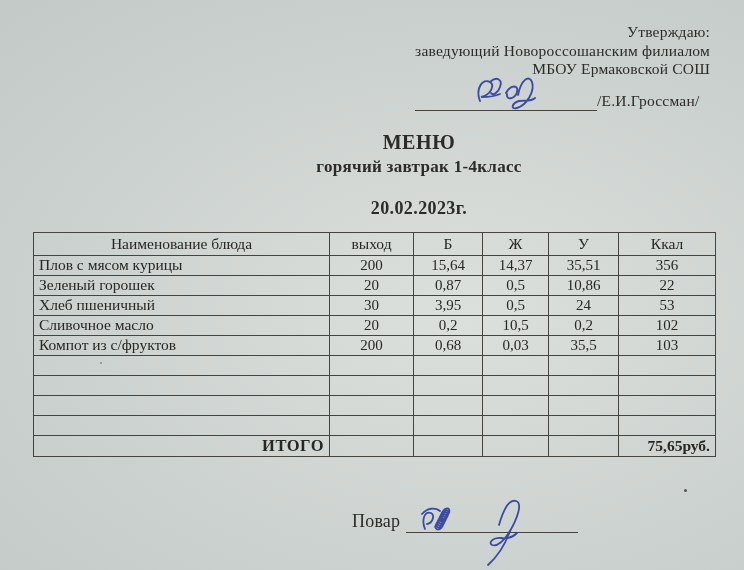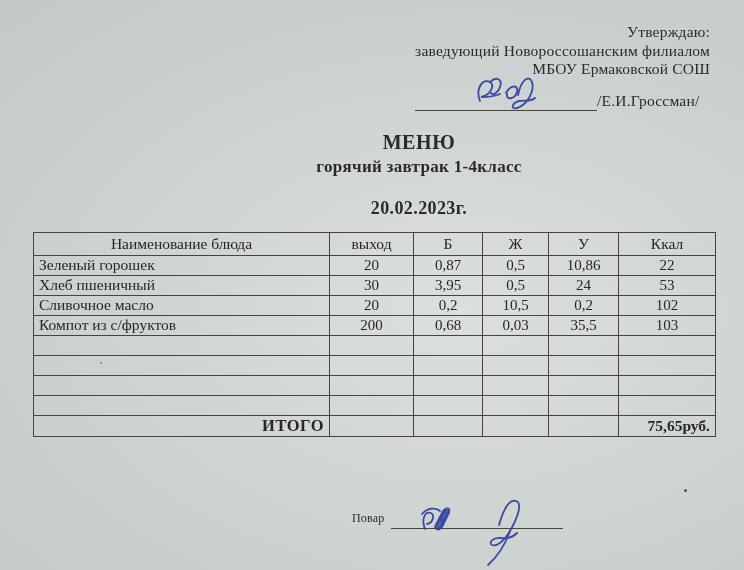--- a/index.html
+++ b/index.html
@@ -42,22 +42,22 @@
     height:19px;white-space:nowrap;overflow:hidden;color:#272723;
   }
   .menu-table th{height:22px;font-weight:normal;text-align:center;font-size:15.5px;margin-top:32px;}
   .menu-table td.name-cell{text-align:left;font-size:15.5px;}
   .menu-table td.num-cell{text-align:center;}
   .menu-table .total-row td{height:20px;}
   .menu-table .total-label{text-align:right;font-weight:bold;font-size:16.5px;letter-spacing:.5px;}
   .menu-table .total-value{text-align:right;font-weight:bold;font-size:15.5px;}
   
   .cook-row{
-    position:absolute;left:352px;top:511px;display:flex;
-    font-size:12px;letter-spacing:.2px;
+    position:absolute;left:352px;top:511px;display:flex;align-items:flex-end;
+    font-size:18px;letter-spacing:.2px;
   }
   .cook-row .role{padding-bottom:1px;}
   .cook-row .u-line{width:172px;margin-left:6px;}
   .cook-row .signer{padding-bottom:1px;}
   
   .sig-svg{position:absolute;pointer-events:none;}
   .sig1{left:466px;top:74px;}
   .sig2{left:413px;top:493px;}
   .speck{position:absolute;border-radius:50%;background:#55544e;}
   .speck-a{left:684px;top:489px;width:3px;height:3px;}
@@ -107,20 +107,28 @@
         <th>Наименование блюда</th>
         <th>выход</th>
         <th>Б</th>
         <th>Ж</th>
         <th>У</th>
         <th>Ккал</th>
       </tr>
     </thead>
     <tbody id="rows-body">
         <tr>
+          <td class="name-cell">Плов с мясом курицы</td>
+          <td class="num-cell">200</td>
+          <td class="num-cell">15,64</td>
+          <td class="num-cell">14,37</td>
+          <td class="num-cell">35,51</td>
+          <td class="num-cell">356</td>
+        </tr>
+        <tr>
           <td class="name-cell">Зеленый горошек</td>
           <td class="num-cell">20</td>
           <td class="num-cell">0,87</td>
           <td class="num-cell">0,5</td>
           <td class="num-cell">10,86</td>
           <td class="num-cell">22</td>
         </tr>
         <tr>
           <td class="name-cell">Хлеб пшеничный</td>
           <td class="num-cell">30</td>

